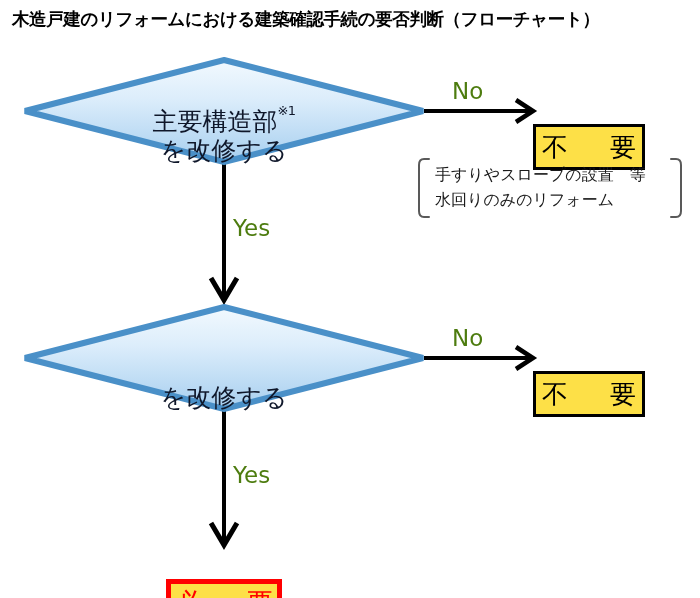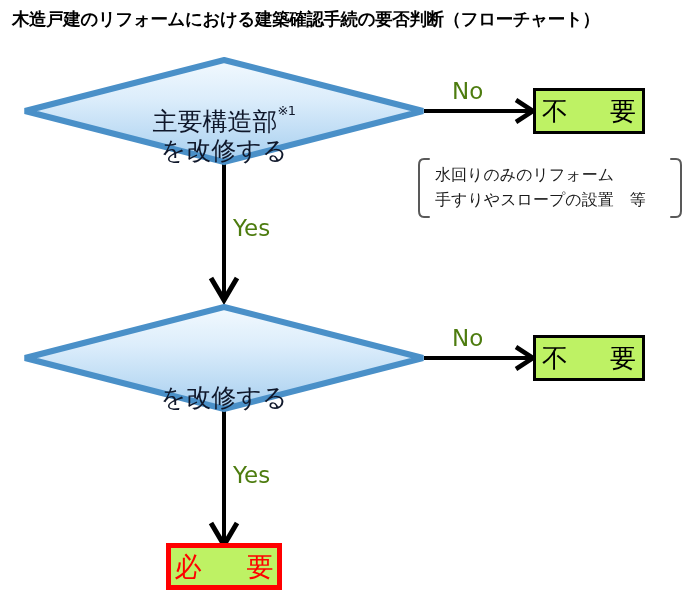--- a/index.html
+++ b/index.html
@@ -72,22 +72,23 @@
   }
   .dl-line { display: block; }
 
   
   .term-box {
     position: absolute;
     display: flex;
     align-items: center;
     justify-content: center;
     box-sizing: border-box;
-    background: #bef264;
-    white-space: nowrap;
+    background: #fde047;
+    white-space: nowrap;
+    margin-top: 36px;
   }
   .term-box.blackbox {
     border: 3px solid #000000;
     color: #000000;
     font-size: 26px;
     letter-spacing: 8px;
     text-indent: 8px;
   }
   .term-box.redbox {
     border: 5px solid #ff0000;
@@ -197,18 +198,18 @@
   <div class="edge-label" style="left:233px; top:215px;">Yes</div>
   <div class="edge-label" style="left:452px; top:325px;">No</div>
   <div class="edge-label" style="left:233px; top:462px;">Yes</div>
 
   <div class="annotation">
     <svg class="bracket-svg" viewBox="0 0 266 62">
       <path d="M 12 2 L 7 2 Q 2 2 2 8 L 2 54 Q 2 60 7 60 L 12 60" fill="none" stroke="#595959" stroke-width="2" stroke-linecap="round"></path>
       <path d="M 254 2 L 259 2 Q 264 2 264 8 L 264 54 Q 264 60 259 60 L 254 60" fill="none" stroke="#595959" stroke-width="2" stroke-linecap="round"></path>
     </svg>
     <div class="ann-text">
+      <span class="ann-line">手すりやスロープの設置　等</span>
       <span class="ann-line">水回りのみのリフォーム</span>
-      <span class="ann-line">手すりやスロープの設置　等</span>
     </div>
   </div>
 
 </div>
 
 </body></html>

